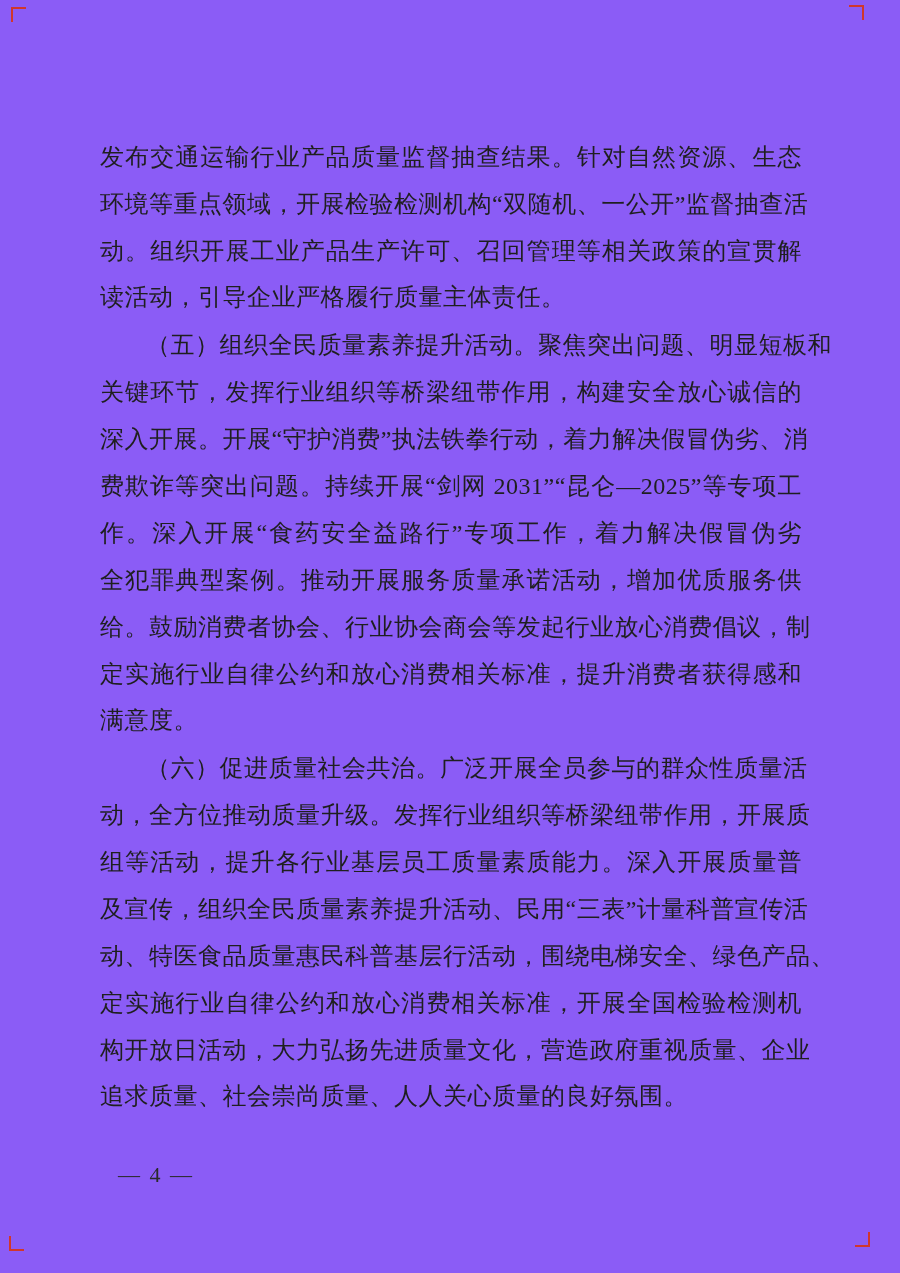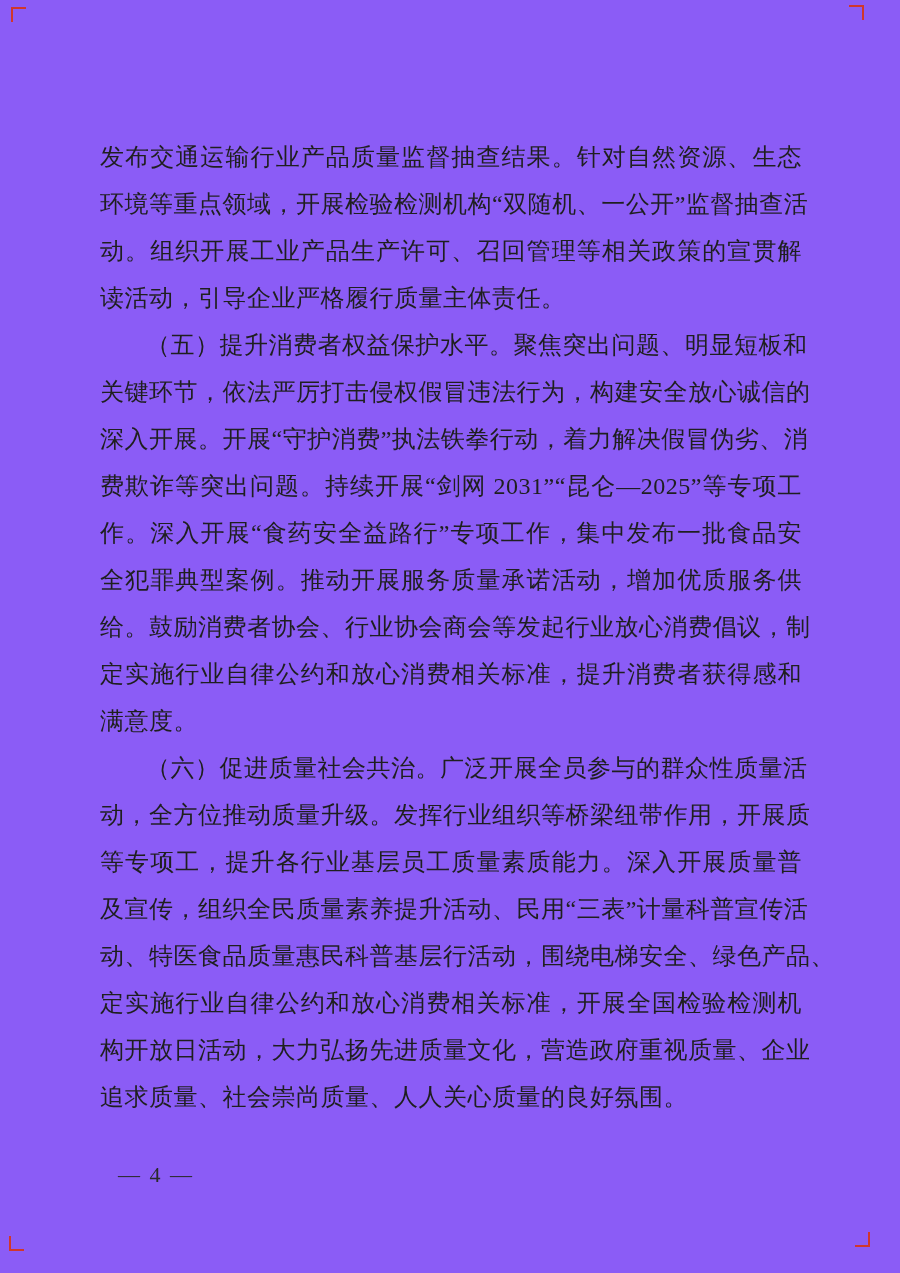--- a/index.html
+++ b/index.html
@@ -26,20 +26,21 @@
     height: 47px;
     line-height: 47px;
     font-size: 24px;
     white-space: nowrap;
     text-align: justify;
     text-align-last: justify;
     letter-spacing: 0.5px;
   }
   .line.last {
     text-align-last: left;
+    font-family: Liberation Mono, monospace;
   }
   .line.indent {
     padding-left: 46px;
   }
   .footer {
     position: absolute;
     left: 118px;
     top: 1162px;
     font-size: 22px;
     line-height: 26px;
@@ -66,33 +67,33 @@
   <div class="corner bl" style="border-color: rgb(208, 55, 44);"></div>
   <div class="corner br" style="border-color: rgb(208, 55, 44);"></div>
 
   <div class="content" style="color: rgb(31, 31, 31);">
 
     <div class="line">发布交通运输行业产品质量监督抽查结果。针对自然资源、生态</div>
     <div class="line">环境等重点领域，开展检验检测机构“双随机、一公开”监督抽查活</div>
     <div class="line">动。组织开展工业产品生产许可、召回管理等相关政策的宣贯解</div>
     <div class="line last">读活动，引导企业严格履行质量主体责任。</div>
 
-    <div class="line indent">（五）提升消费者权益保护水平。聚焦突出问题、明显短板和</div>
-    <div class="line">关键环节，依法严厉打击侵权假冒违法行为，构建安全放心诚信的</div>
+    <div class="line indent">（五）组织全民质量素养提升活动。聚焦突出问题、明显短板和</div>
+    <div class="line">关键环节，发挥行业组织等桥梁纽带作用，构建安全放心诚信的</div>
     <div class="line">深入开展。开展“守护消费”执法铁拳行动，着力解决假冒伪劣、消</div>
     <div class="line">费欺诈等突出问题。持续开展“剑网 2031”“昆仑—2025”等专项工</div>
-    <div class="line">作。深入开展“食药安全益路行”专项工作，集中发布一批食品安</div>
+    <div class="line">作。深入开展“食药安全益路行”专项工作，着力解决假冒伪劣</div>
     <div class="line">全犯罪典型案例。推动开展服务质量承诺活动，增加优质服务供</div>
     <div class="line">给。鼓励消费者协会、行业协会商会等发起行业放心消费倡议，制</div>
     <div class="line">定实施行业自律公约和放心消费相关标准，提升消费者获得感和</div>
     <div class="line last">满意度。</div>
 
     <div class="line indent">（六）促进质量社会共治。广泛开展全员参与的群众性质量活</div>
     <div class="line">动，全方位推动质量升级。发挥行业组织等桥梁纽带作用，开展质</div>
-    <div class="line">等专项工，提升各行业基层员工质量素质能力。深入开展质量普</div>
+    <div class="line">组等活动，提升各行业基层员工质量素质能力。深入开展质量普</div>
     <div class="line">及宣传，组织全民质量素养提升活动、民用“三表”计量科普宣传活</div>
     <div class="line">动、特医食品质量惠民科普基层行活动，围绕电梯安全、绿色产品、</div>
     <div class="line">定实施行业自律公约和放心消费相关标准，开展全国检验检测机</div>
     <div class="line">构开放日活动，大力弘扬先进质量文化，营造政府重视质量、企业</div>
     <div class="line last">追求质量、社会崇尚质量、人人关心质量的良好氛围。</div>
   </div>
 
   <div class="footer">— 4 —</div>
 
 </div>

